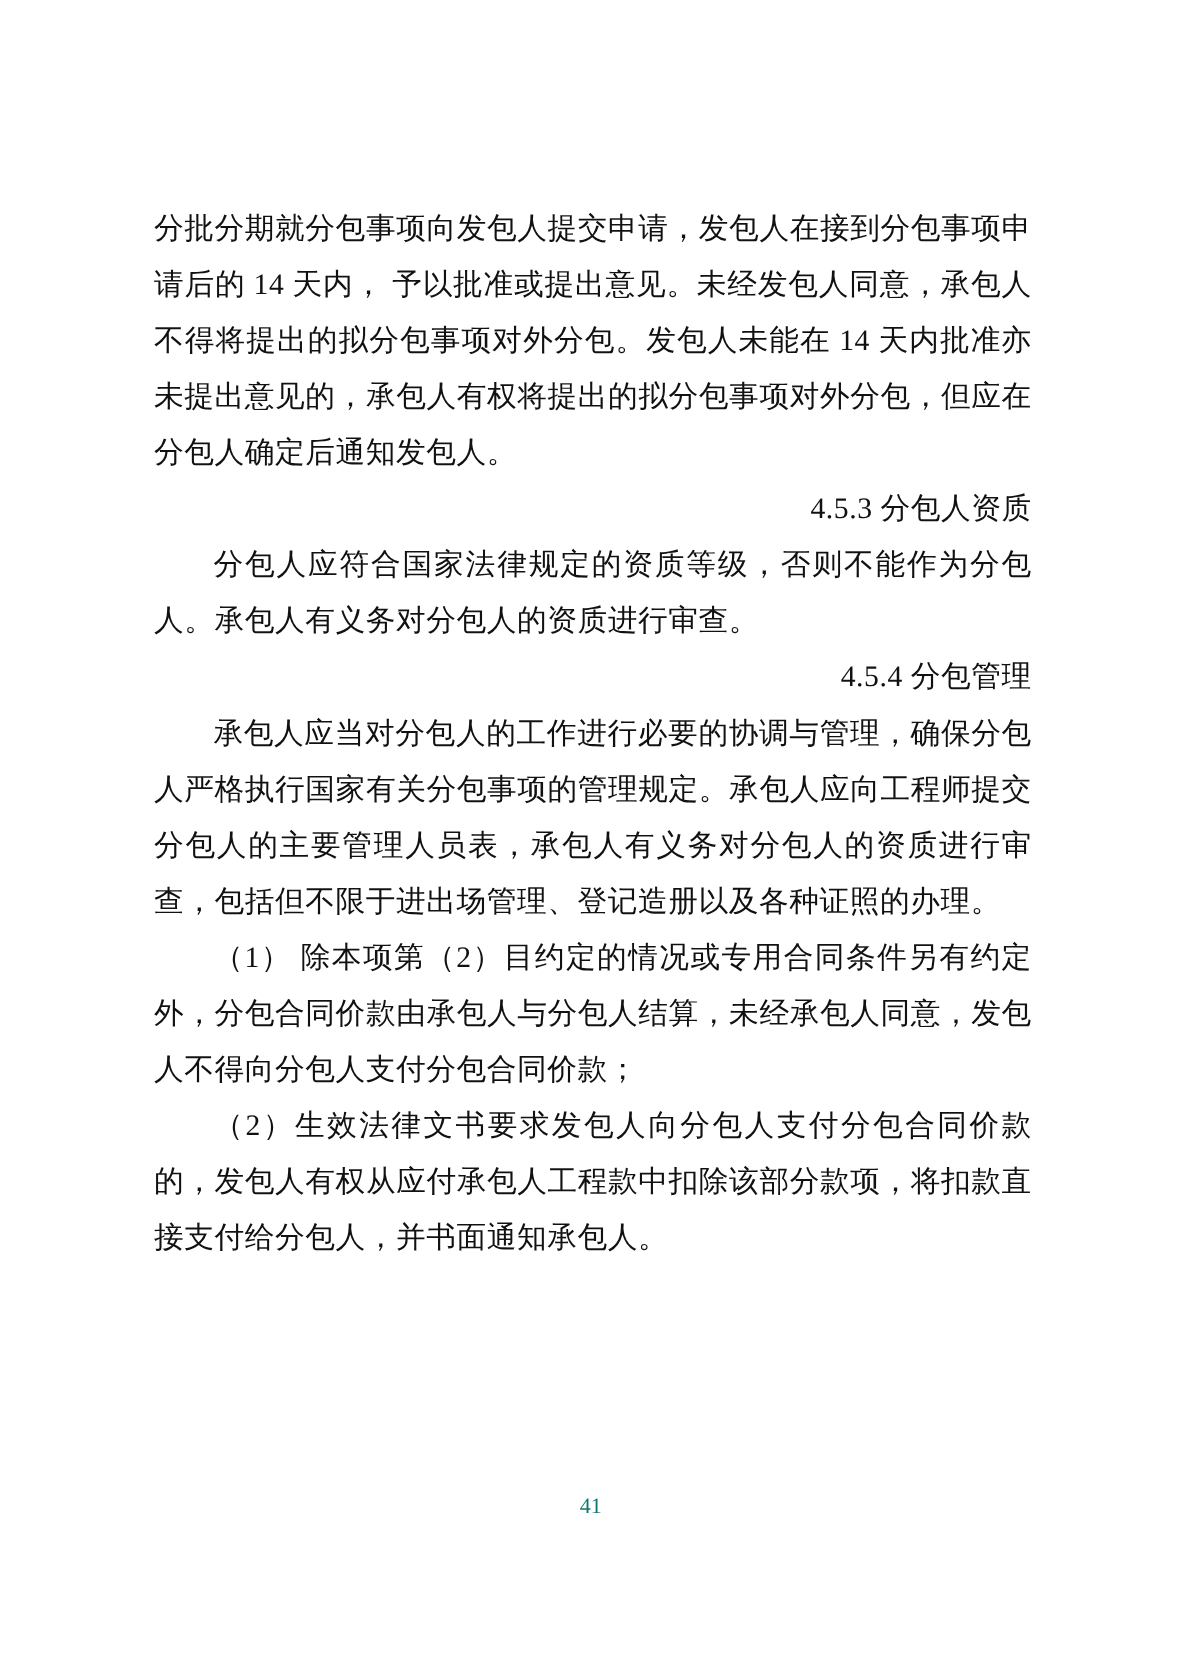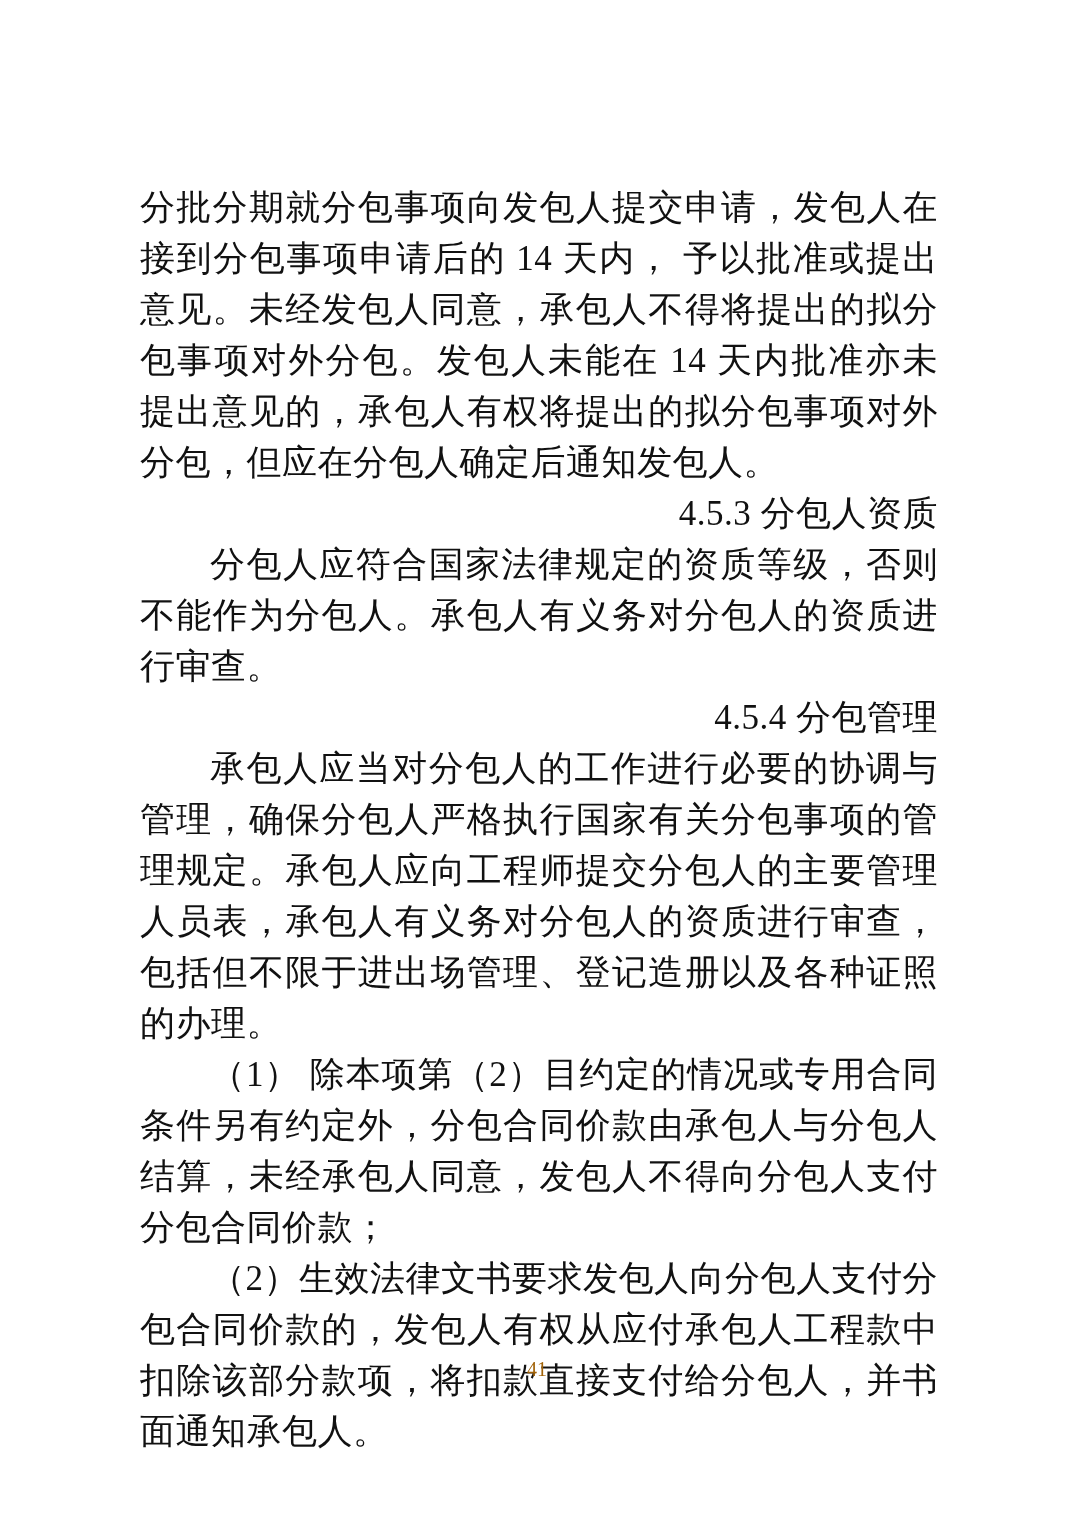--- a/index.html
+++ b/index.html
@@ -17,42 +17,42 @@
     color: #111111;
   }
   .content {
     position: absolute;
     left: 140px;
     top: 182px;
     width: 798px;
   }
   .content p {
     margin: 0;
-    font-size: 35px;
+    font-size: 27px;
     line-height: 51px;
     text-align: justify;
     text-justify: inter-ideograph;
     word-break: break-all;
     letter-spacing: 0.5px;
   }
   .content p.indent {
     text-indent: 2em;
   }
   .content p.heading {
     text-indent: 2em;
     text-align: right;
   }
   .page-number {
     position: absolute;
     left: 0;
     right: 0;
     top: 1358px;
     text-align: center;
     font-size: 20px;
-    color: #a16207;
+    color: #0f766e;
   }
 </style>
 </head>
 <body>
 
 <div class="page">
   <div class="content">
     <p>分批分期就分包事项向发包人提交申请，发包人在接到分包事项申请后的 14 天内， 予以批准或提出意见。未经发包人同意，承包人不得将提出的拟分包事项对外分包。发包人未能在 14 天内批准亦未提出意见的，承包人有权将提出的拟分包事项对外分包，但应在分包人确定后通知发包人。</p>
     <p class="heading">4.5.3 分包人资质</p>
     <p class="indent">分包人应符合国家法律规定的资质等级，否则不能作为分包人。承包人有义务对分包人的资质进行审查。</p>

